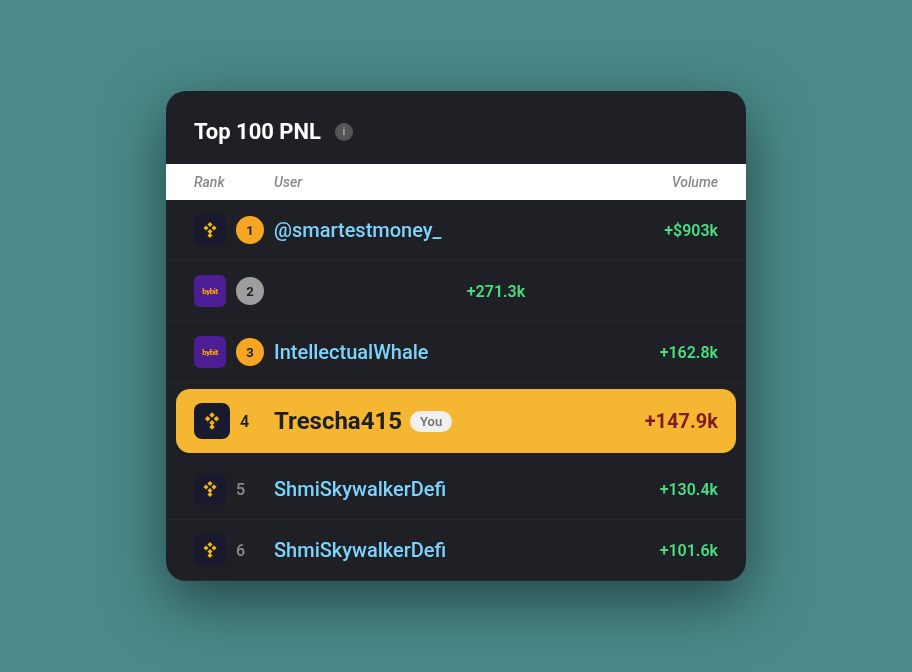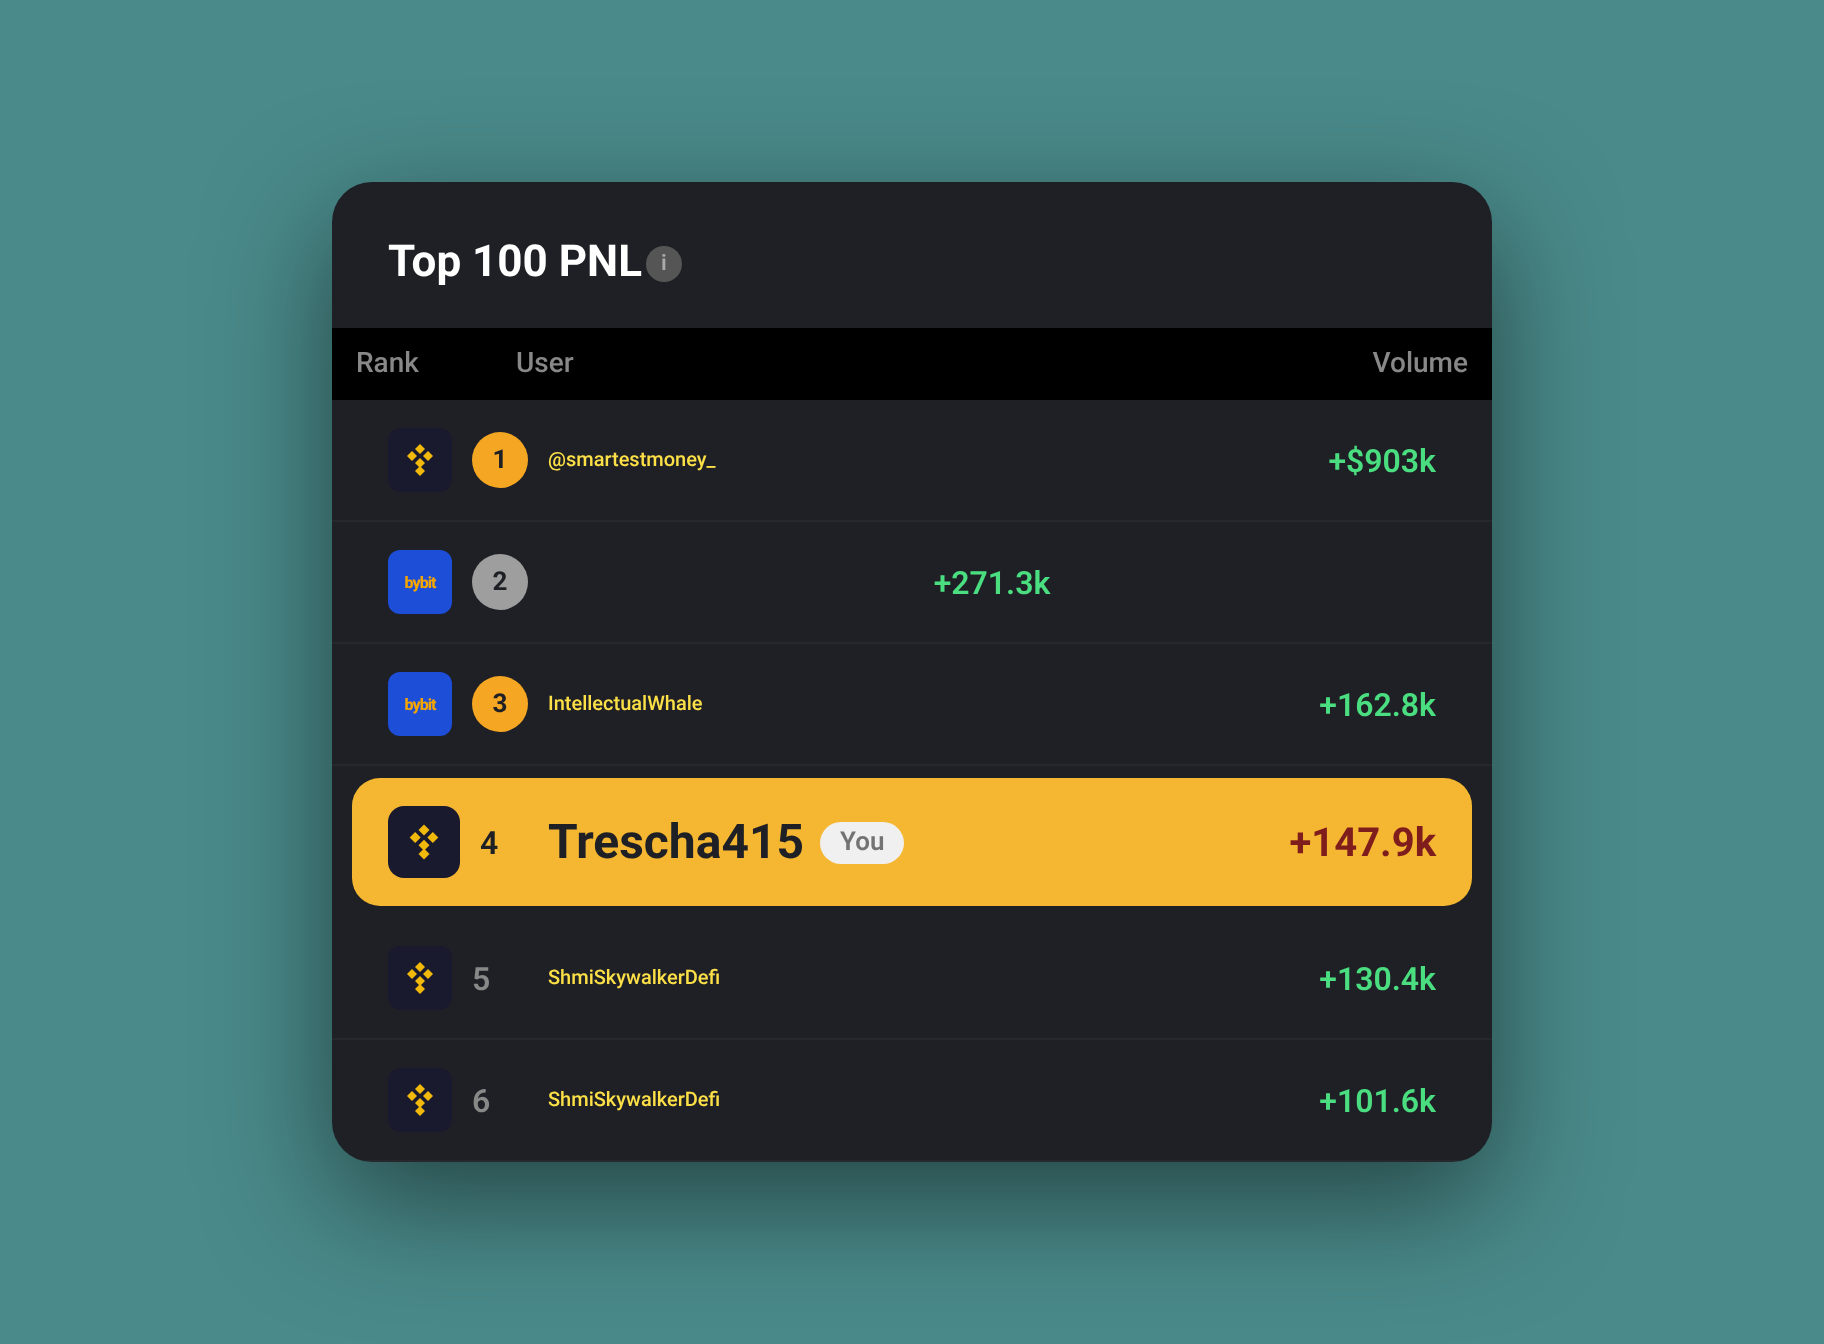--- a/index.html
+++ b/index.html
@@ -23,21 +23,21 @@
       box-shadow: 0 20px 60px rgba(0,0,0,0.5);
     }
 
     .card-header {
       padding: 28px 28px 20px 28px;
     }
 
     .card-title {
       display: flex;
       align-items: center;
-      gap: 2px;
+      gap: 14px;
       color: #ffffff;
       font-size: 22px;
       font-weight: 700;
     }
 
     .info-icon {
       width: 18px;
       height: 18px;
       border-radius: 50%;
       background: #555;
@@ -46,22 +46,23 @@
       justify-content: center;
       color: #aaa;
       font-size: 11px;
       font-weight: 600;
       cursor: pointer;
     }
 
     .table-header {
       display: grid;
       grid-template-columns: 80px 1fr auto;
-      padding: 10px 12px;
-      background: #000000;
+      padding: 10px 28px;
+      background: #ffffff;
+      font-style: italic;
     }
 
     .table-header span {
       color: #888;
       font-size: 14px;
       font-weight: 500;
     }
 
     .table-body {
       padding: 0;
@@ -99,21 +100,21 @@
       font-size: 14px;
       font-weight: 700;
       flex-shrink: 0;
     }
 
     .exchange-icon.binance {
       background: #1a1a2e;
     }
 
     .exchange-icon.bybit {
-      background: #1d4ed8;
+      background: #4c1d95;
       font-size: 9px;
       color: #f7a600;
       font-weight: 700;
     }
 
     .rank-badge {
       width: 28px;
       height: 28px;
       border-radius: 50%;
       display: flex;
@@ -151,22 +152,22 @@
       color: #888;
     }
 
     .user-cell {
       display: flex;
       align-items: center;
       gap: 8px;
     }
 
     .user-name {
-      color: #fde047;
-      font-size: 10px;
+      color: #7dd3fc;
+      font-size: 20px;
       font-weight: 500;
     }
 
     .user-name.dark {
       color: #1e2025;
       font-size: 24px;
       font-weight: 700;
     }
 
     .you-badge {

